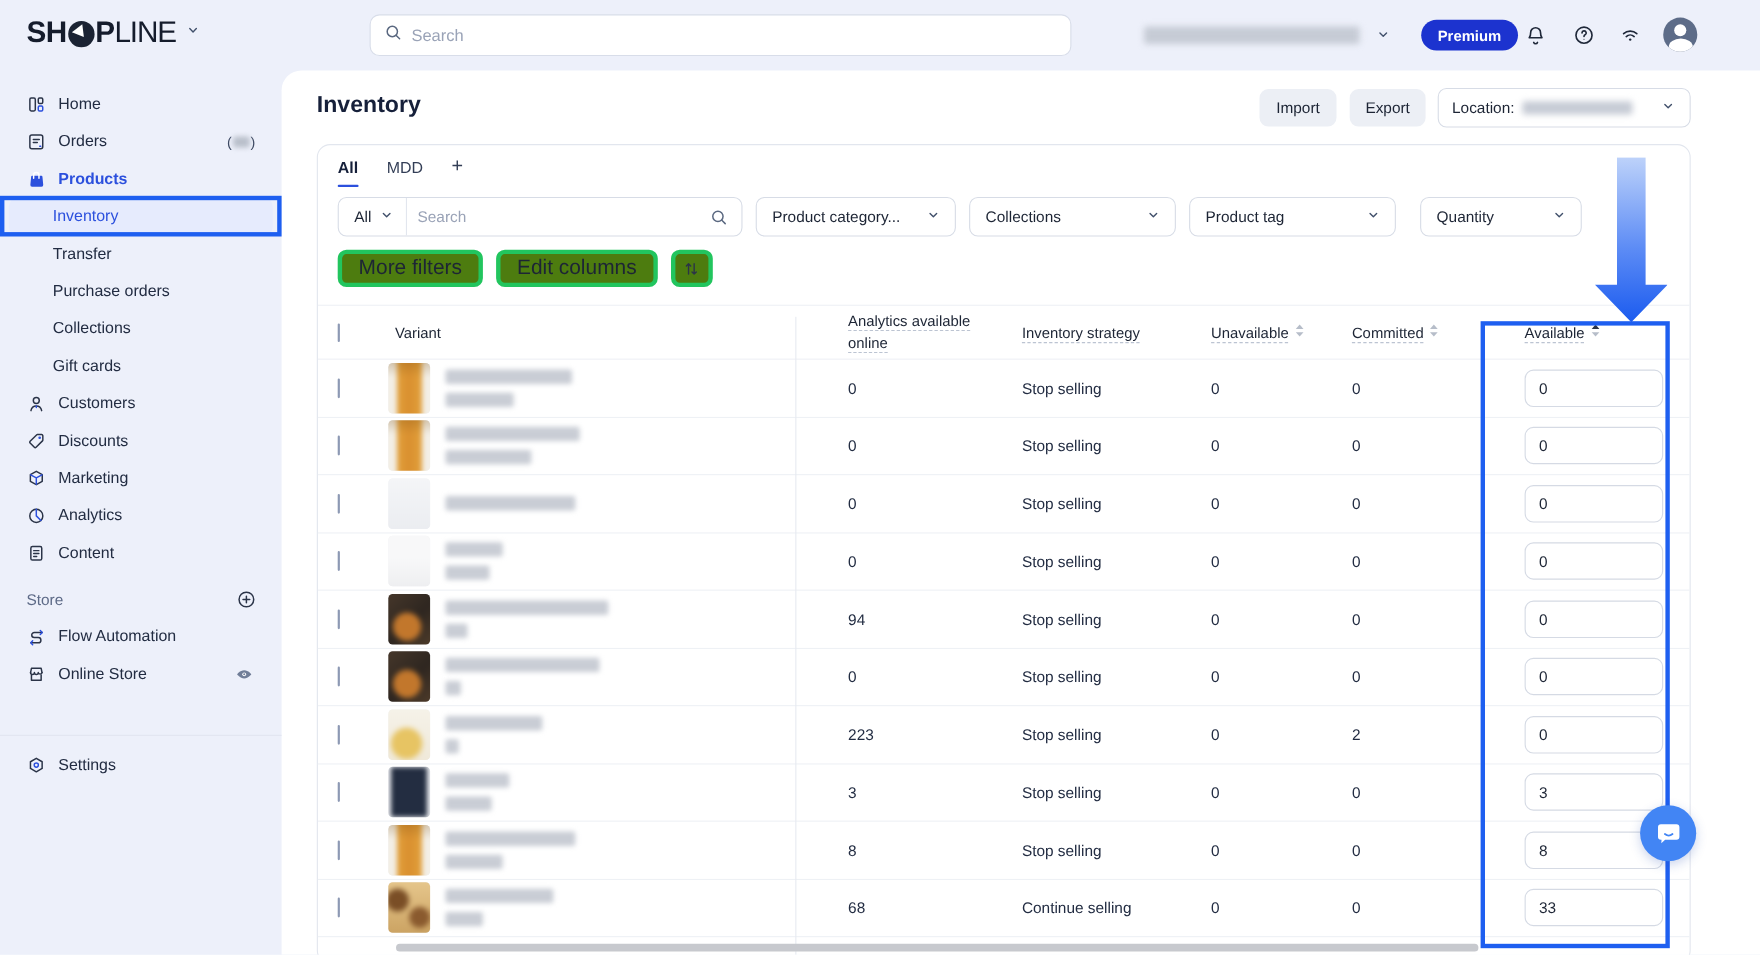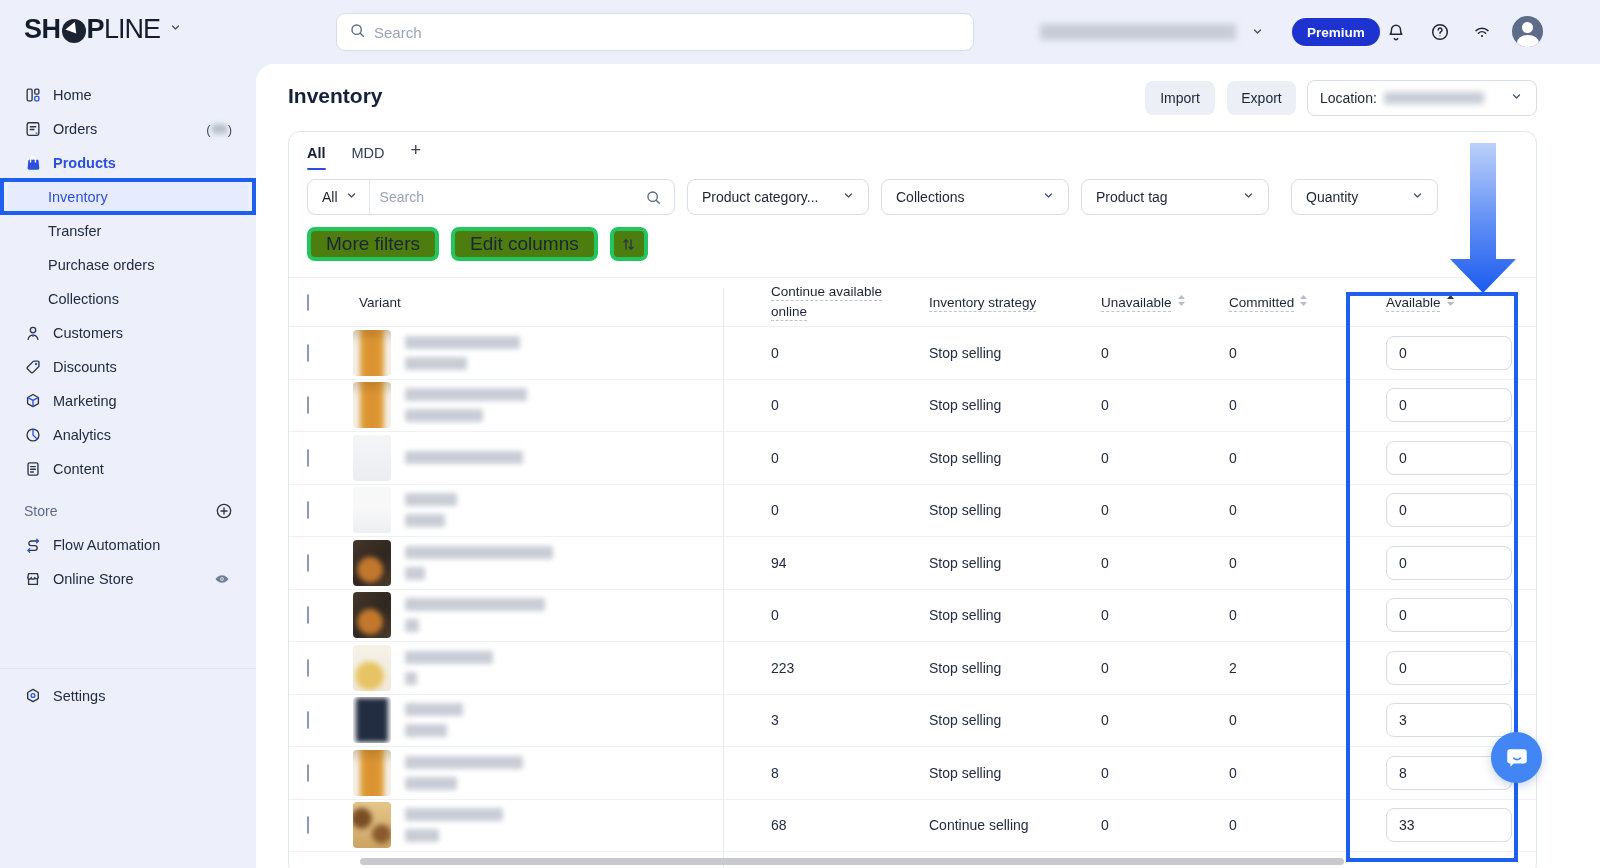--- a/index.html
+++ b/index.html
@@ -204,20 +204,23 @@
       </div>
       <div class="nav-item sub">
         <span class="nav-label">Transfer</span>
       </div>
       <div class="nav-item sub">
         <span class="nav-label">Purchase orders</span>
       </div>
       <div class="nav-item sub">
         <span class="nav-label">Collections</span>
       </div>
+      <div class="nav-item sub">
+        <span class="nav-label">Gift cards</span>
+      </div>
       <div class="nav-item">
         <span class="icon">
           <svg viewBox="0 0 20 20">
             <circle cx="10" cy="6.8" r="3"></circle>
             <path d="M4.6 17c.6-3.1 2.8-4.7 5.4-4.7s4.8 1.6 5.4 4.7"></path>
             <path d="M10 12.3v1.5" stroke="#2c50dd"></path>
           </svg>
         </span>
         <span class="nav-label">Customers</span>
       </div>
@@ -376,21 +379,21 @@
         </svg>
       </button>
   </div>
 
   <div class="tgrid thead">
     <div><span class="checkbox"></span></div>
     <div class="hd hd-variant">
         <span class="lbl" style="text-decoration:none">Variant</span>
       </div>
     <div class="hd hd-online">
-        <span class="lbl">Continue available online</span>
+        <span class="lbl">Analytics available online</span>
       </div>
     <div class="hd">
         <span class="lbl">Inventory strategy</span>
       </div>
     <div class="hd">
         <span class="lbl">Unavailable</span>
       <span class="sort-ind"><svg viewBox="0 0 9 13">
             <path d="M4.5 1 8 5H1Z" fill="#b6bdc9"></path>
             <path d="M4.5 12 1 8h7Z" fill="#b6bdc9"></path>
           </svg></span>

